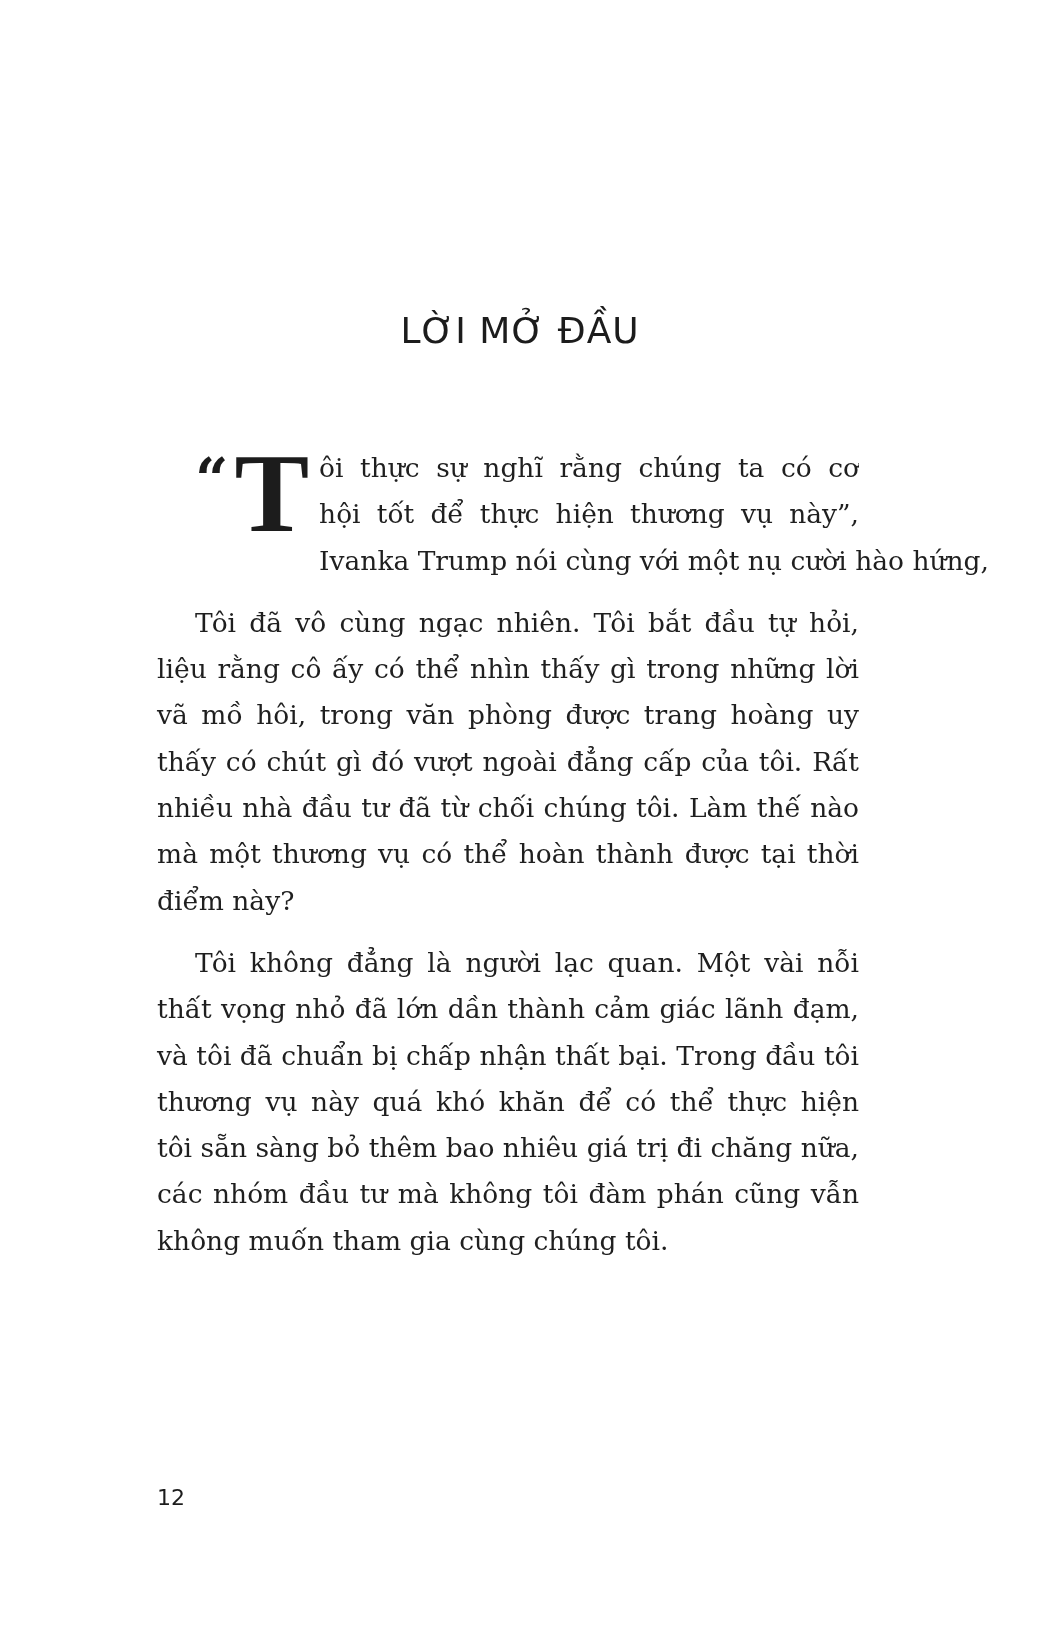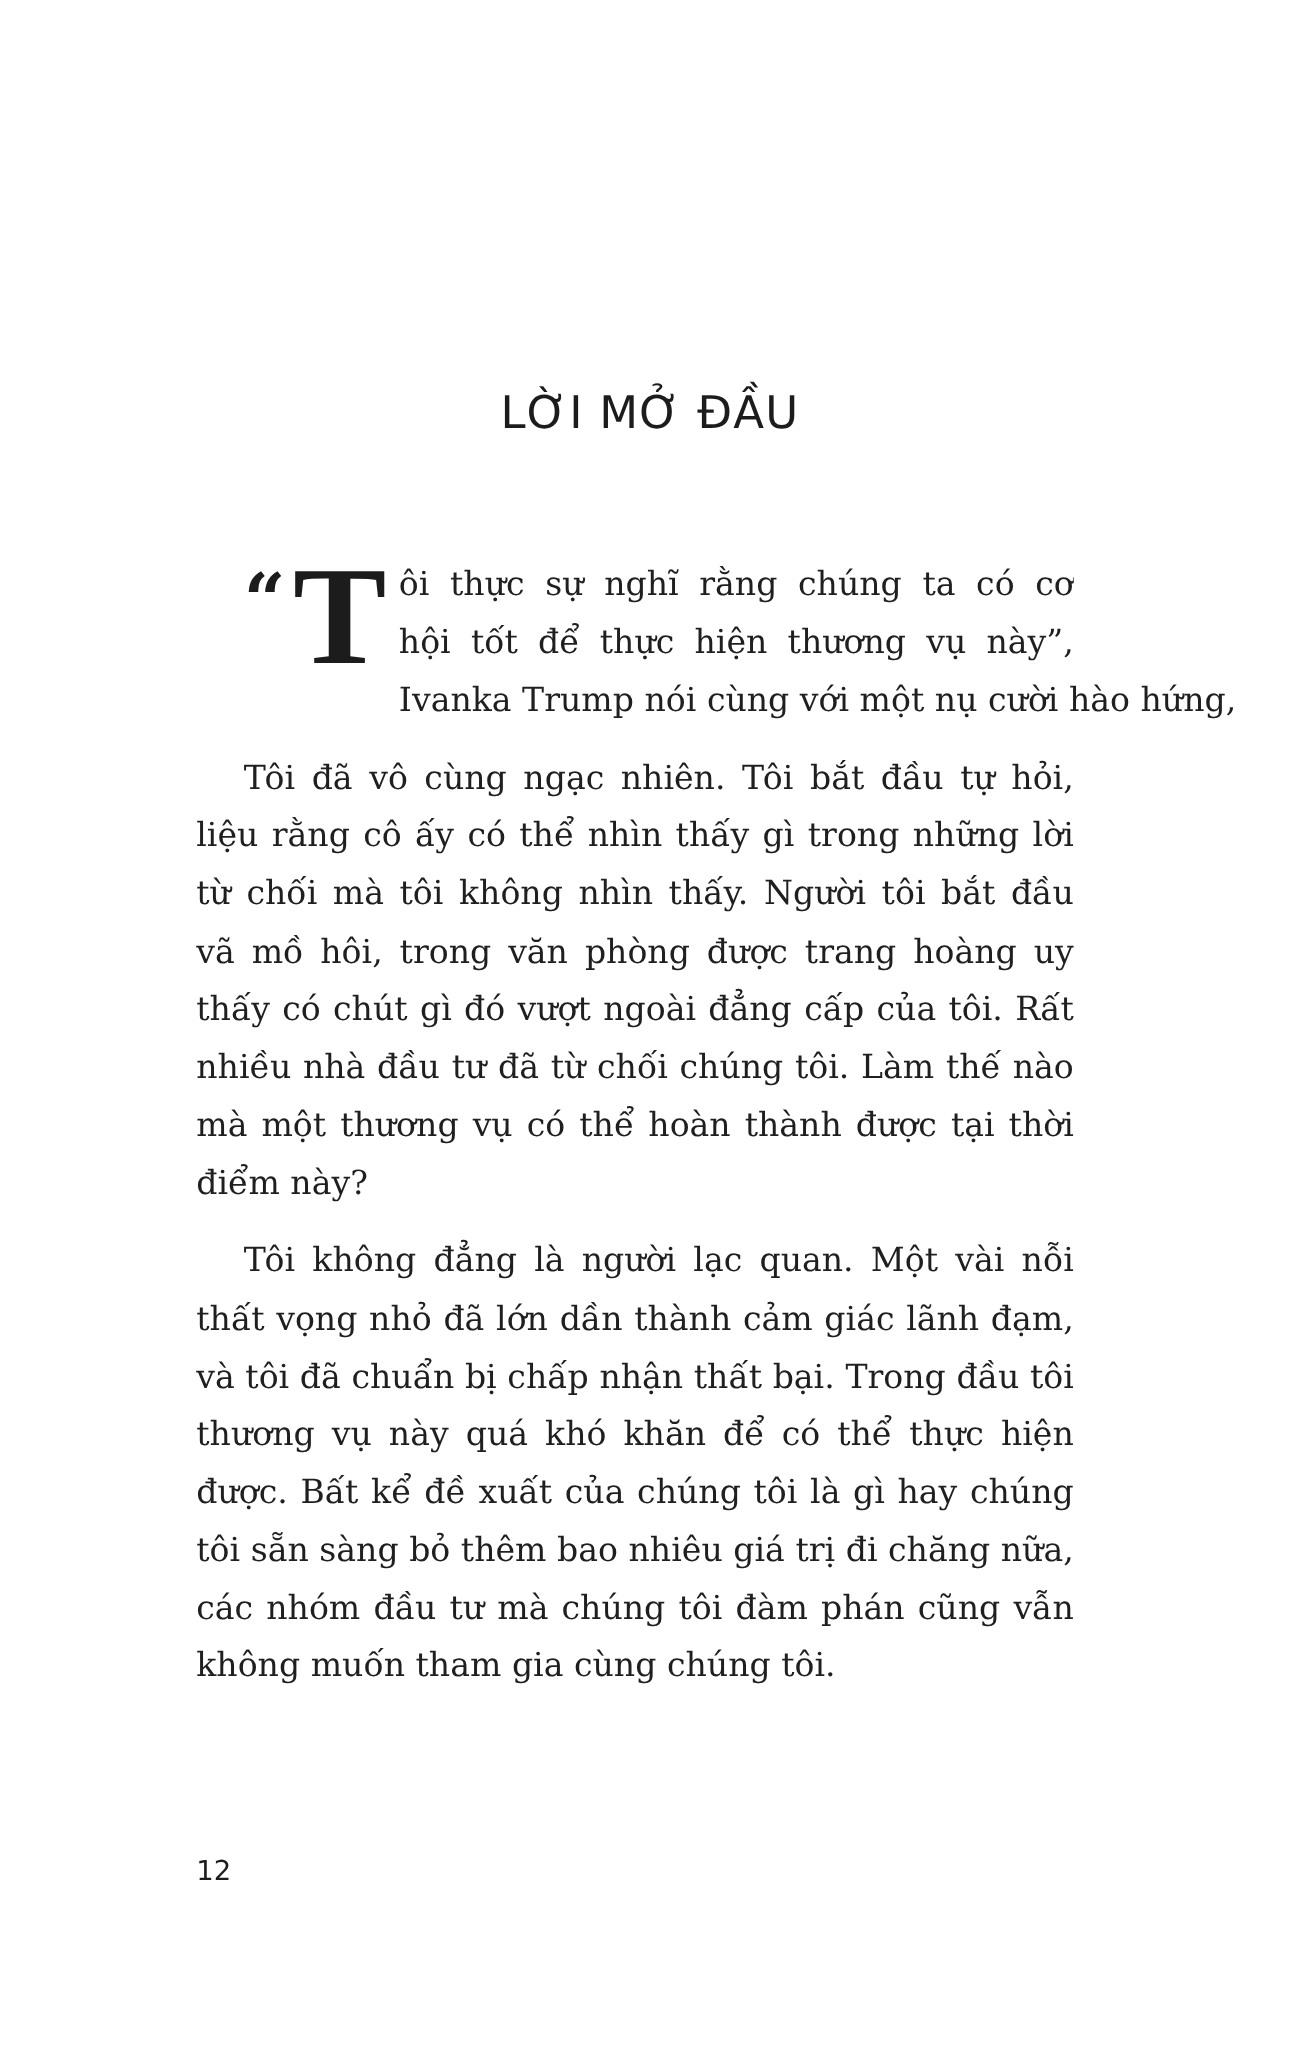--- a/index.html
+++ b/index.html
@@ -122,36 +122,34 @@
       <div class="dc-lines">
         <span class="line">ôi thực sự nghĩ rằng chúng ta có cơ</span>
         <span class="line">hội tốt để thực hiện thương vụ này”,</span>
       </div>
       <span class="line">Ivanka Trump nói cùng với một nụ cười hào hứng,</span>
     </div>
 
     <div class="para indent">
       <span class="line">Tôi đã vô cùng ngạc nhiên. Tôi bắt đầu tự hỏi,</span>
       <span class="line" style="text-indent:0">liệu rằng cô ấy có thể nhìn thấy gì trong những lời</span>
-      <span class="line" style="text-indent:0">từ chối mà tôi không nhìn thấy. Người tôi bắt đầu</span>
       <span class="line" style="text-indent:0">vã mồ hôi, trong văn phòng được trang hoàng uy</span>
       <span class="line" style="text-indent:0">thấy có chút gì đó vượt ngoài đẳng cấp của tôi. Rất</span>
       <span class="line" style="text-indent:0">nhiều nhà đầu tư đã từ chối chúng tôi. Làm thế nào</span>
       <span class="line" style="text-indent:0">mà một thương vụ có thể hoàn thành được tại thời</span>
       <span class="line last" style="text-indent:0">điểm này?</span>
     </div>
 
     <div class="para indent">
       <span class="line">Tôi không đẳng là người lạc quan. Một vài nỗi</span>
       <span class="line" style="text-indent:0">thất vọng nhỏ đã lớn dần thành cảm giác lãnh đạm,</span>
       <span class="line" style="text-indent:0">và tôi đã chuẩn bị chấp nhận thất bại. Trong đầu tôi</span>
       <span class="line" style="text-indent:0">thương vụ này quá khó khăn để có thể thực hiện</span>
-      <span class="line" style="text-indent:0">được. Bất kể đề xuất của chúng tôi là gì hay chúng</span>
       <span class="line" style="text-indent:0">tôi sẵn sàng bỏ thêm bao nhiêu giá trị đi chăng nữa,</span>
-      <span class="line" style="text-indent:0">các nhóm đầu tư mà chúng tôi đàm phán cũng vẫn</span>
+      <span class="line" style="text-indent:0">các nhóm đầu tư mà không tôi đàm phán cũng vẫn</span>
       <span class="line last" style="text-indent:0">không muốn tham gia cùng chúng tôi.</span>
     </div>
 
   </div>
 
   <div class="page-number">12</div>
 
 </div>
 
 </body></html>

